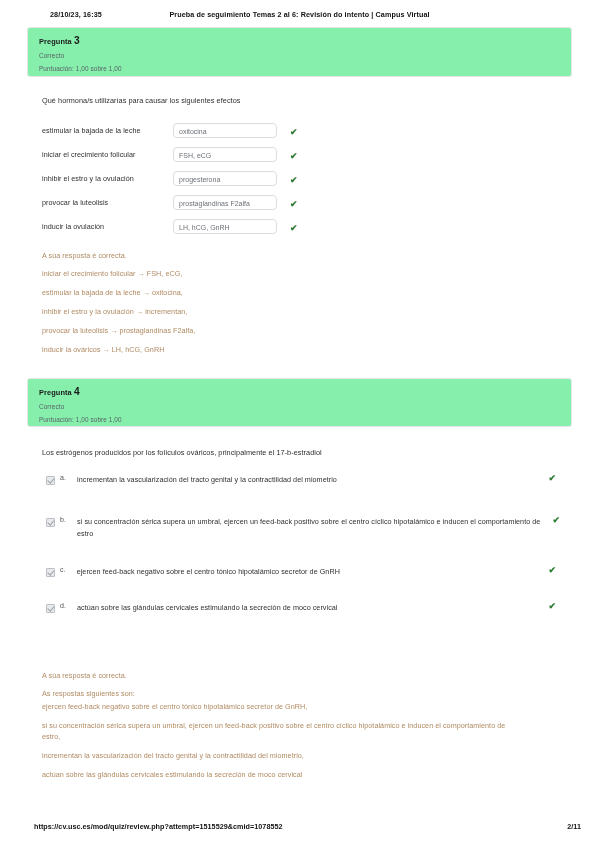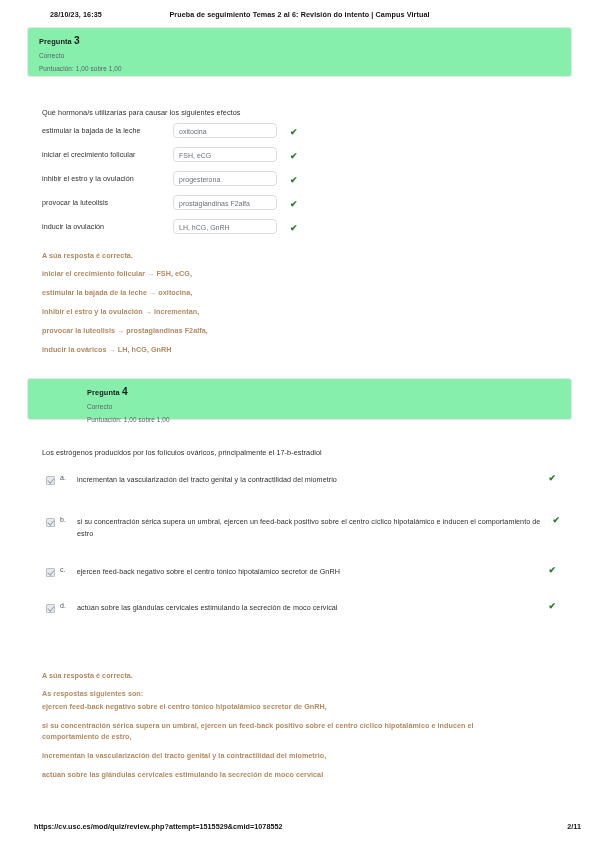--- a/index.html
+++ b/index.html
@@ -78,21 +78,21 @@
   .qcard {
     position: absolute;
     left: 27px;
     width: 545px;
     background: #86efac;
     border: 1px solid #e4e6ea;
     border-radius: 3px;
     box-sizing: border-box;
   }
   #q3-card { top: 27px; height: 50px; }
-  #q4-card { top: 378px; height: 42px; padding-left: 48px; }
+  #q4-card { top: 378px; height: 49px; }
 
   .qinfo {
     padding: 8px 11px 0 11px;
   }
   .qno {
     font-size: 7.4px;
     font-weight: bold;
     color: #1b1b1b;
     letter-spacing: .1px;
     line-height: 10px;
@@ -120,21 +120,21 @@
 
   
   .qtext {
     position: absolute;
     left: 42px;
     font-size: 7.3px;
     color: #2f2f2f;
     letter-spacing: .05px;
     line-height: 11px;
   }
-  #q3-text { top: 107px; }
+  #q3-text { top: 95px; }
   #q4-text { top: 447px; }
 
   
   .match-table {
     position: absolute;
     left: 42px;
     top: 118px;
     width: 260px;
     border-collapse: collapse;
   }
@@ -183,21 +183,21 @@
   .feedback {
     position: absolute;
     left: 42px;
     color: #b08a62;
     font-size: 7.2px;
     line-height: 11px;
     letter-spacing: .05px;
   }
   #q3-feedback { top: 250px; width: 300px; }
   #q4-feedback { top: 670px; width: 480px; }
-  .feedback p { margin: 0 0 7px 0; font-weight: bold; }
+  .feedback p { margin: 0 0 7px 0; }
   .feedback p.tight { margin: 0 0 2px 0; }
   .feedback .list-line { margin: 0 0 8px 0; }
 
   
   .answers {
     position: absolute;
     left: 46px;
     top: 474px;
     width: 510px;
   }

